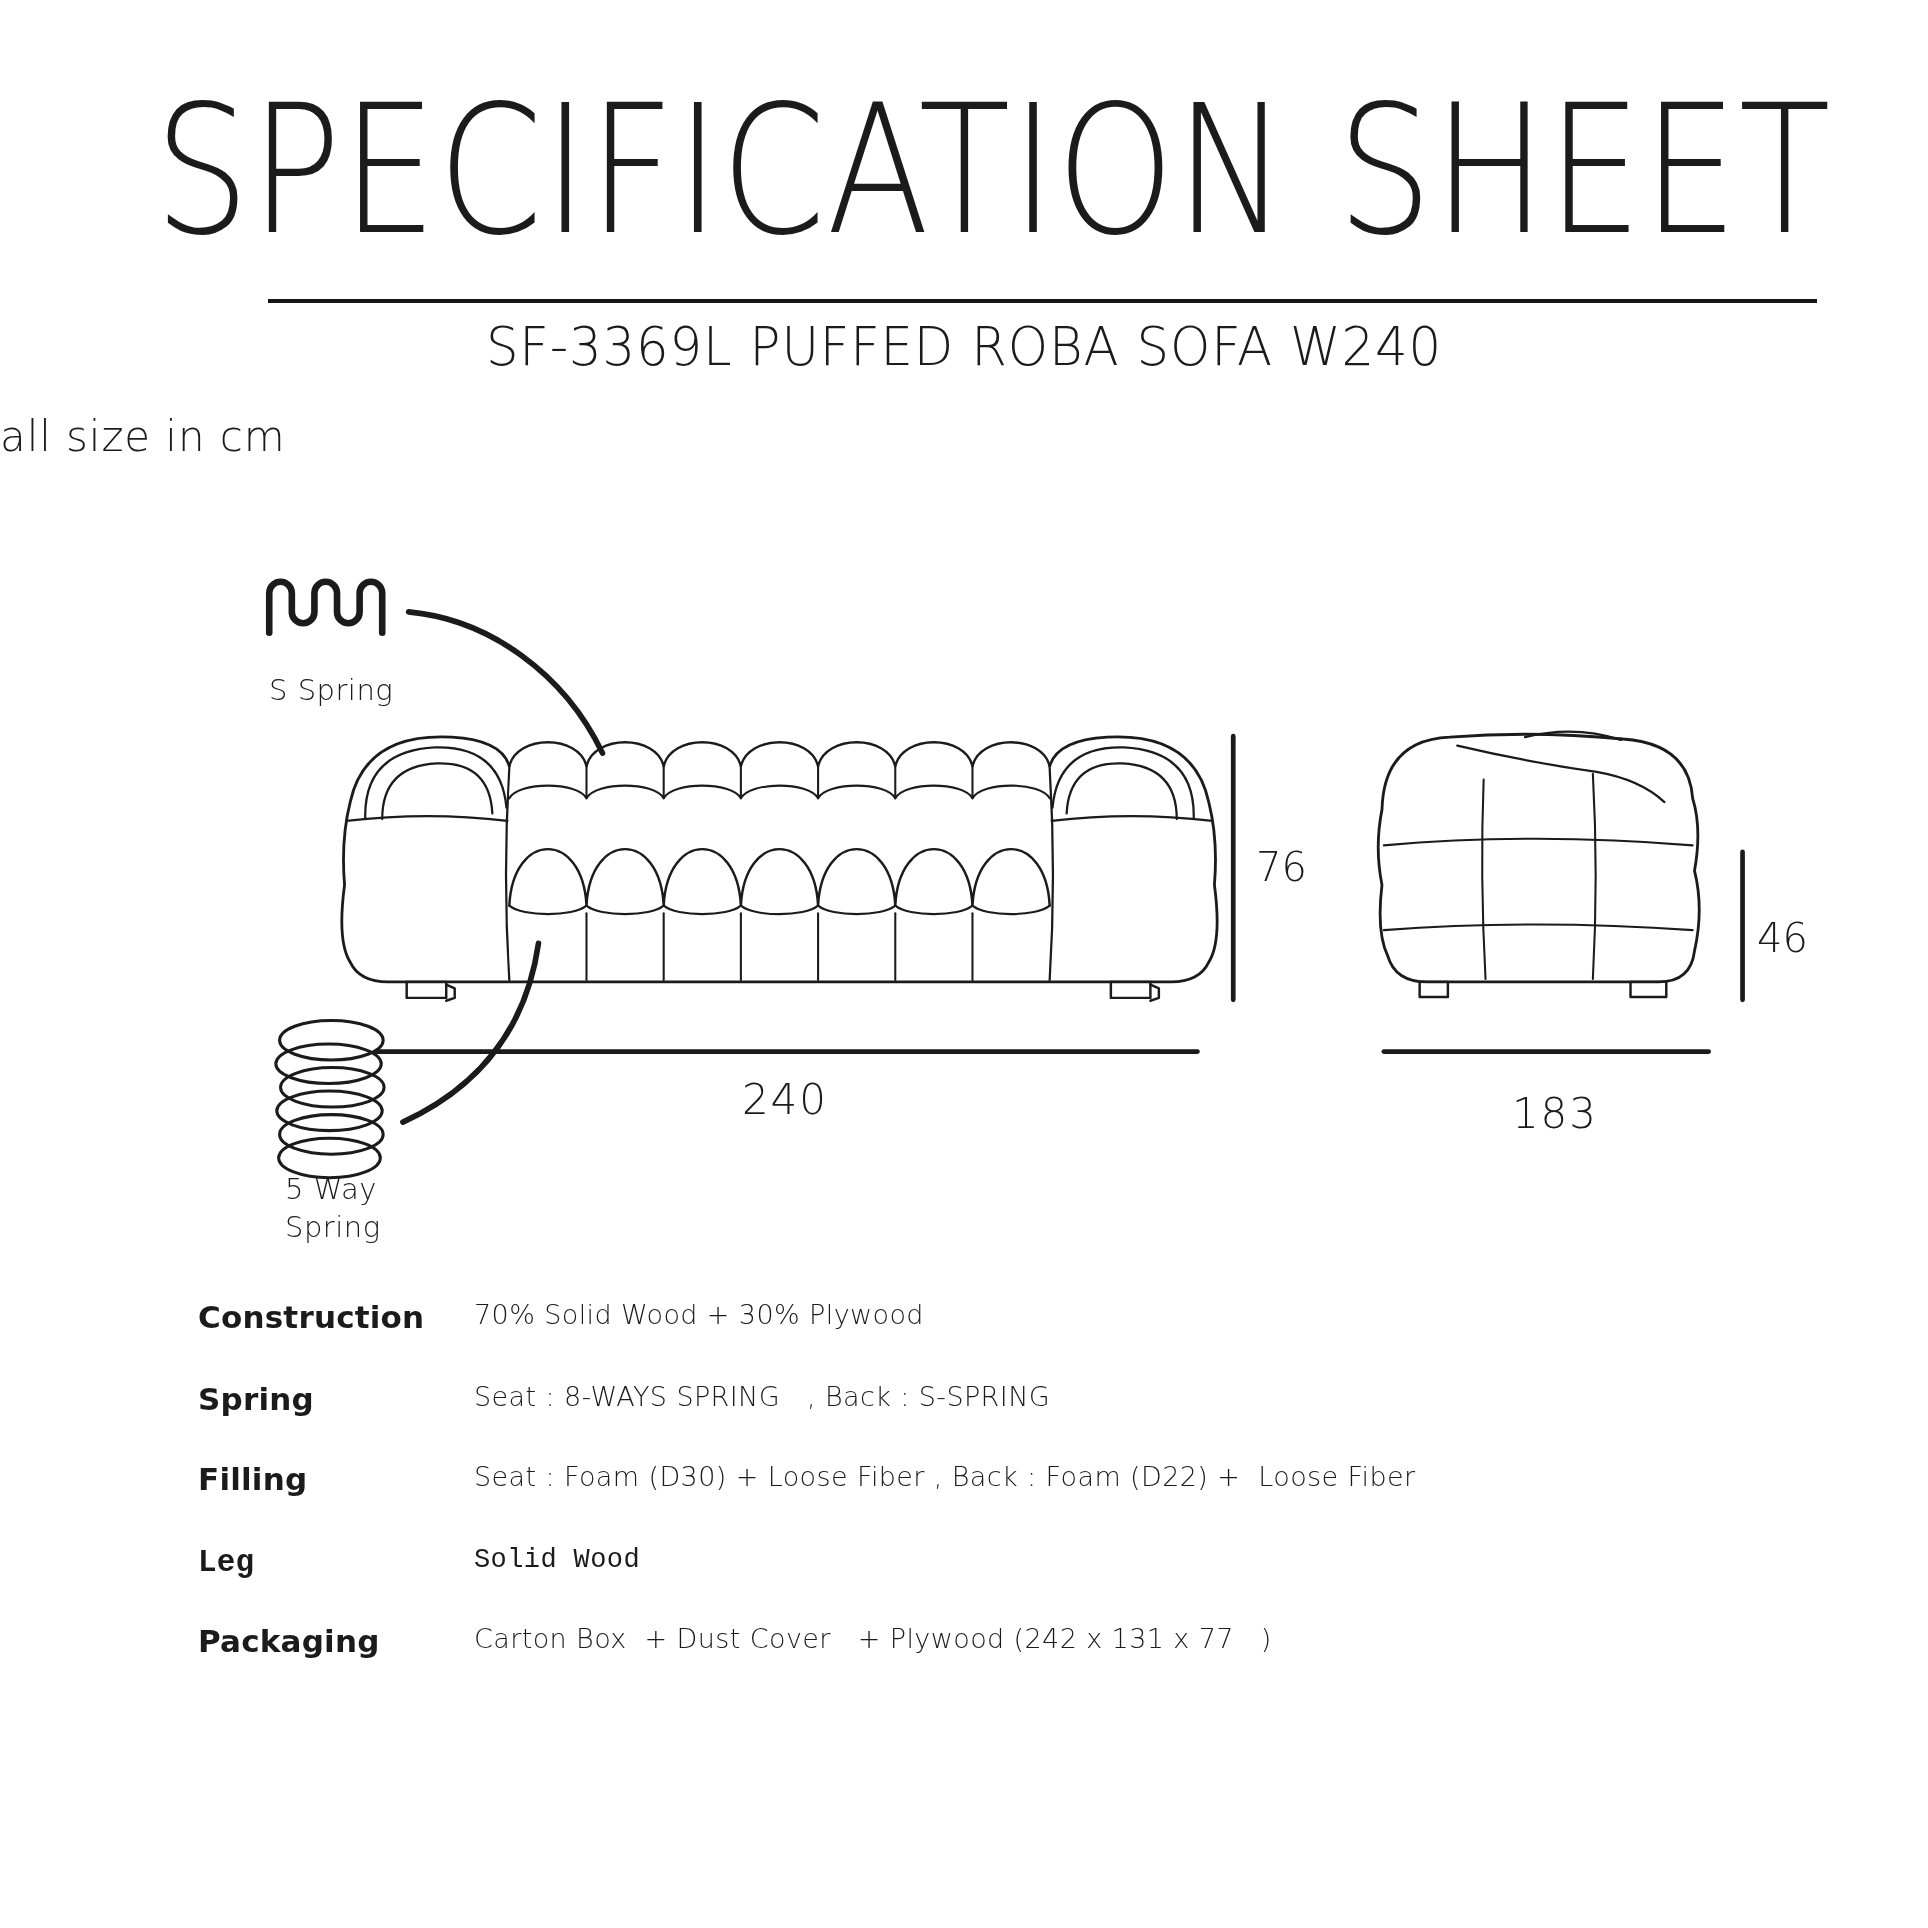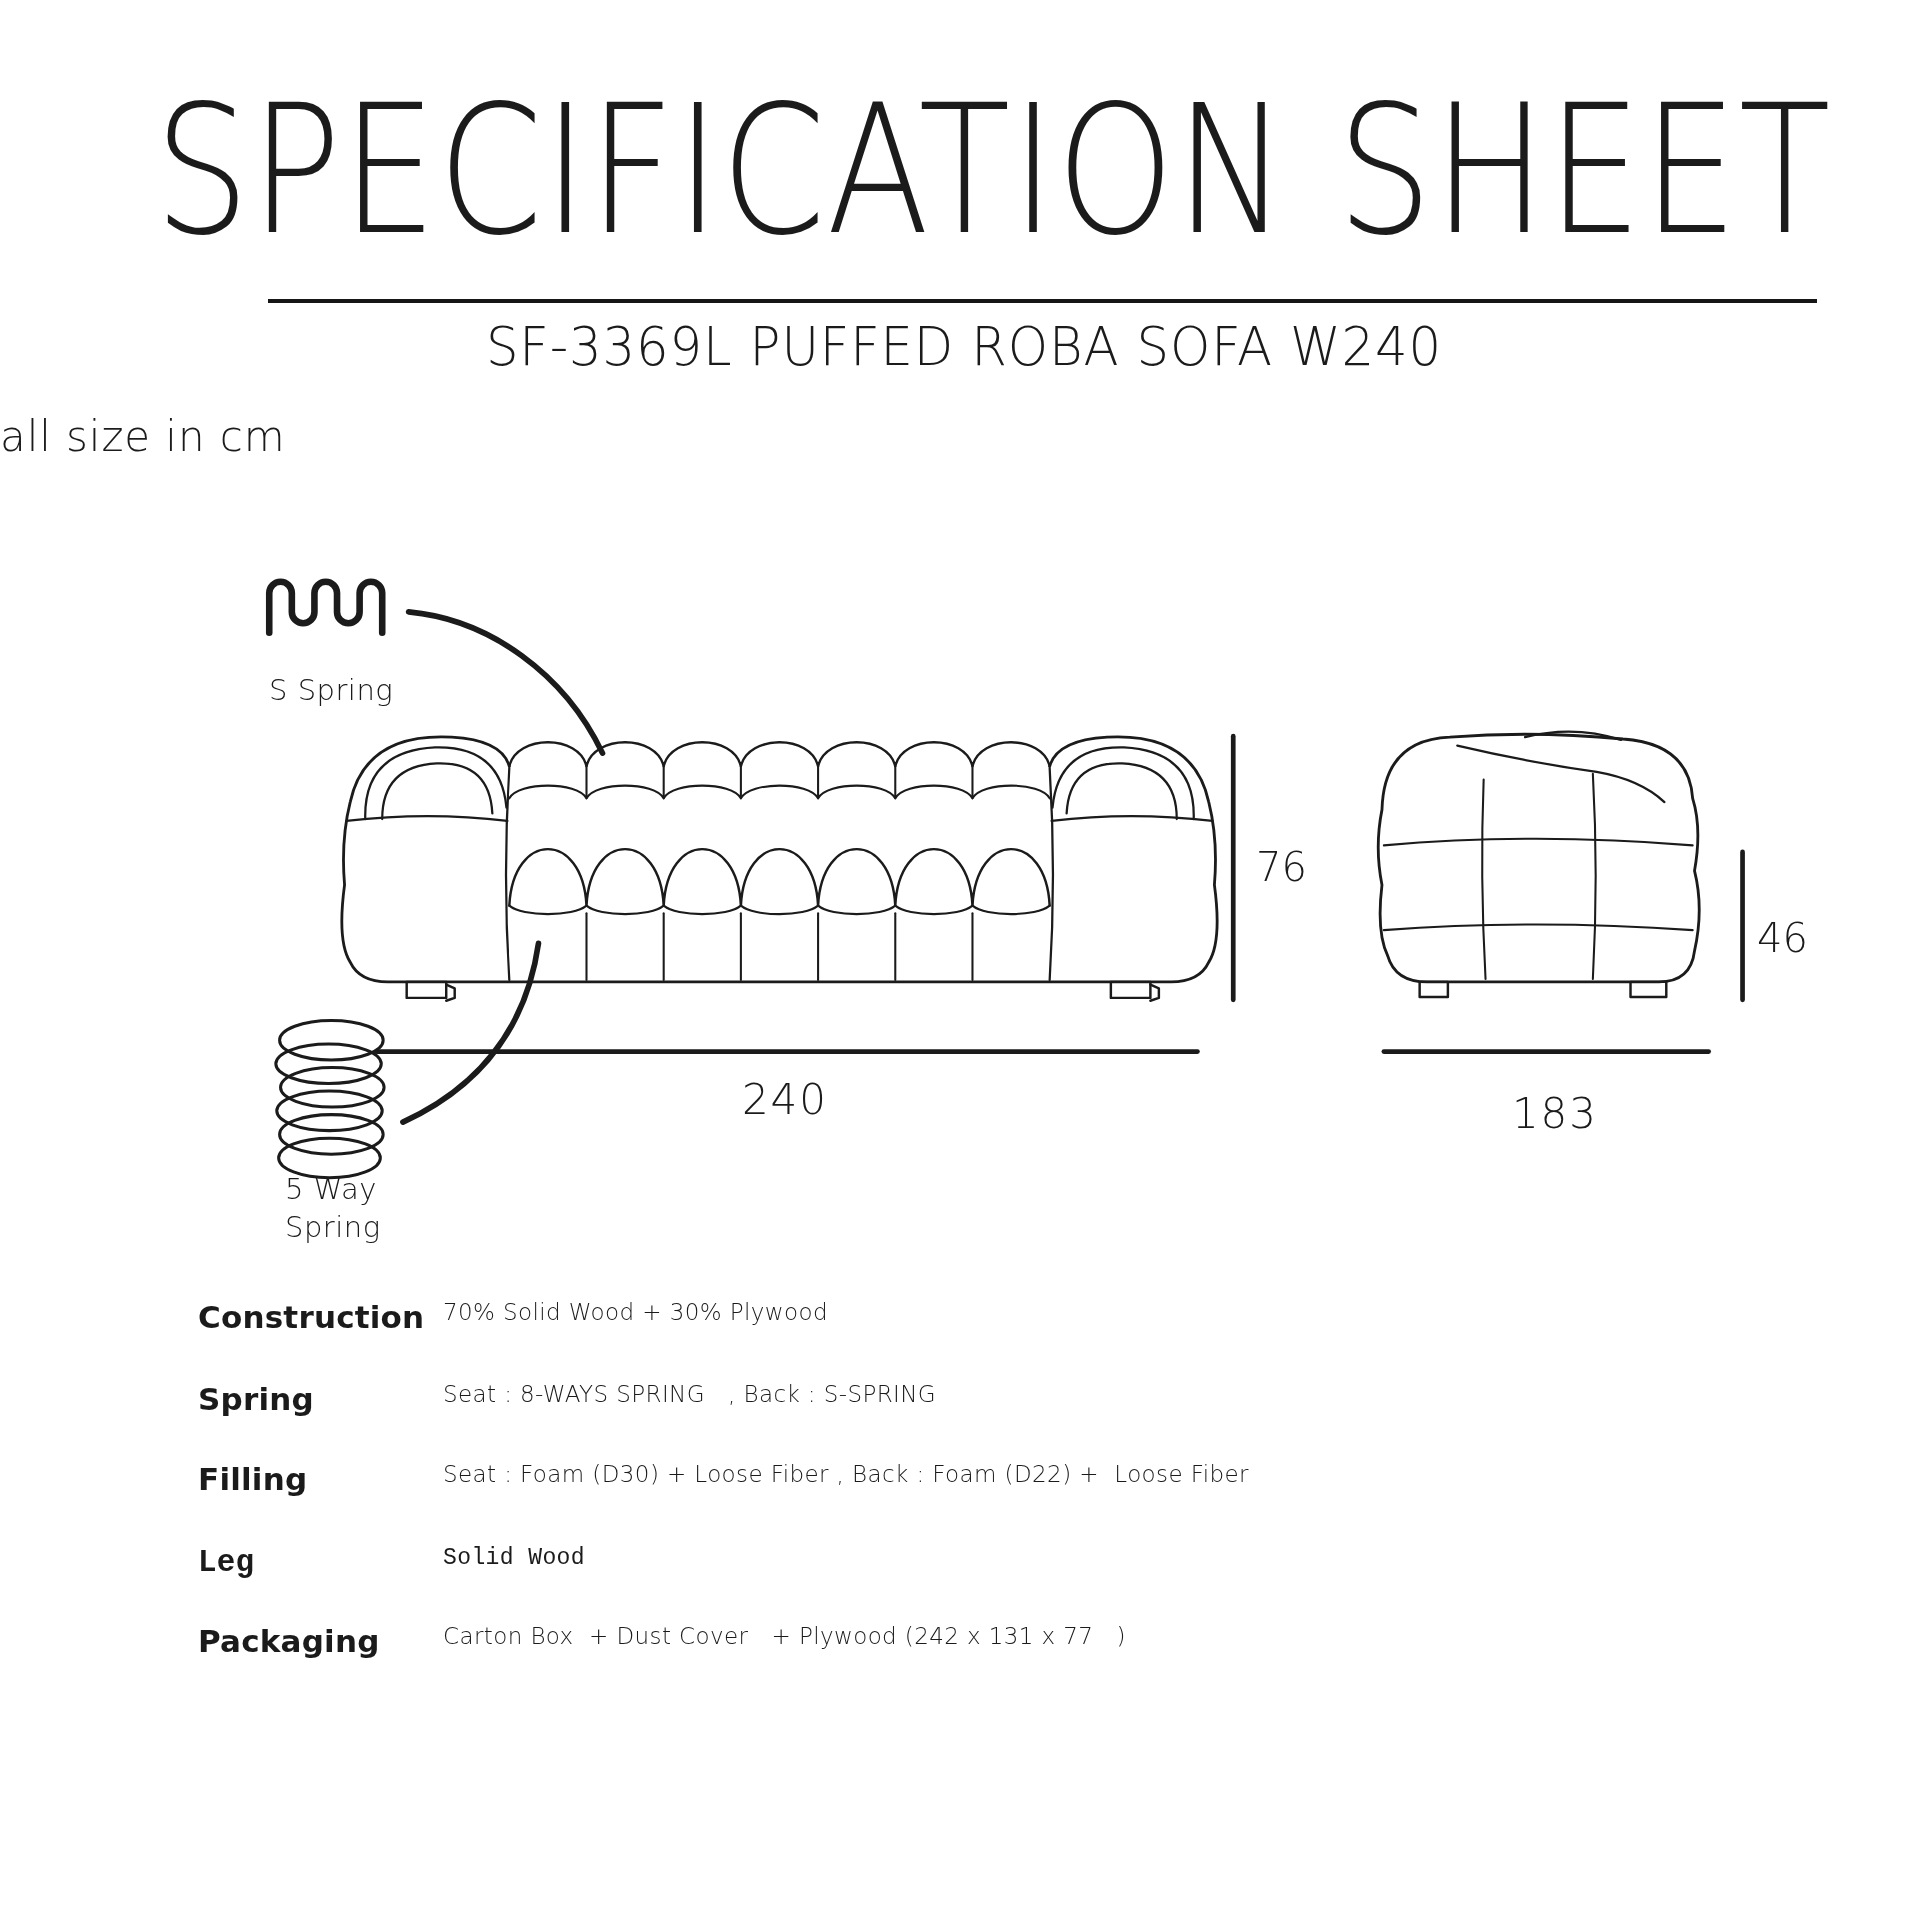--- a/index.html
+++ b/index.html
@@ -58,30 +58,31 @@
     letter-spacing:0.5px;
     line-height:38px;
   }
   .s-spring-label{top:640px;left:269px;margin-top:31px;}
   .eight-way-label{top:1170px;left:285px;}
   .spec-row{
     position:absolute;
     left:198px;
     display:flex;
     align-items:flex-start;
+    gap:31px;
   }
   .spec-label{
     width:245px;
     flex:0 0 245px;
     font-size:31px;
     font-weight:700;
     letter-spacing:0.2px;
   }
   .spec-value{
-    font-size:23px;
+    font-size:27px;
     font-weight:200;
     letter-spacing:0.4px;
     white-space:pre;
   }
   .row-0{top:1299px;}
   .row-1{top:1381px;}
   .row-2{top:1461px;}
   .row-3{top:1545px;font-family:Liberation Mono, monospace;}
   .row-4{top:1623px;}
 </style>

